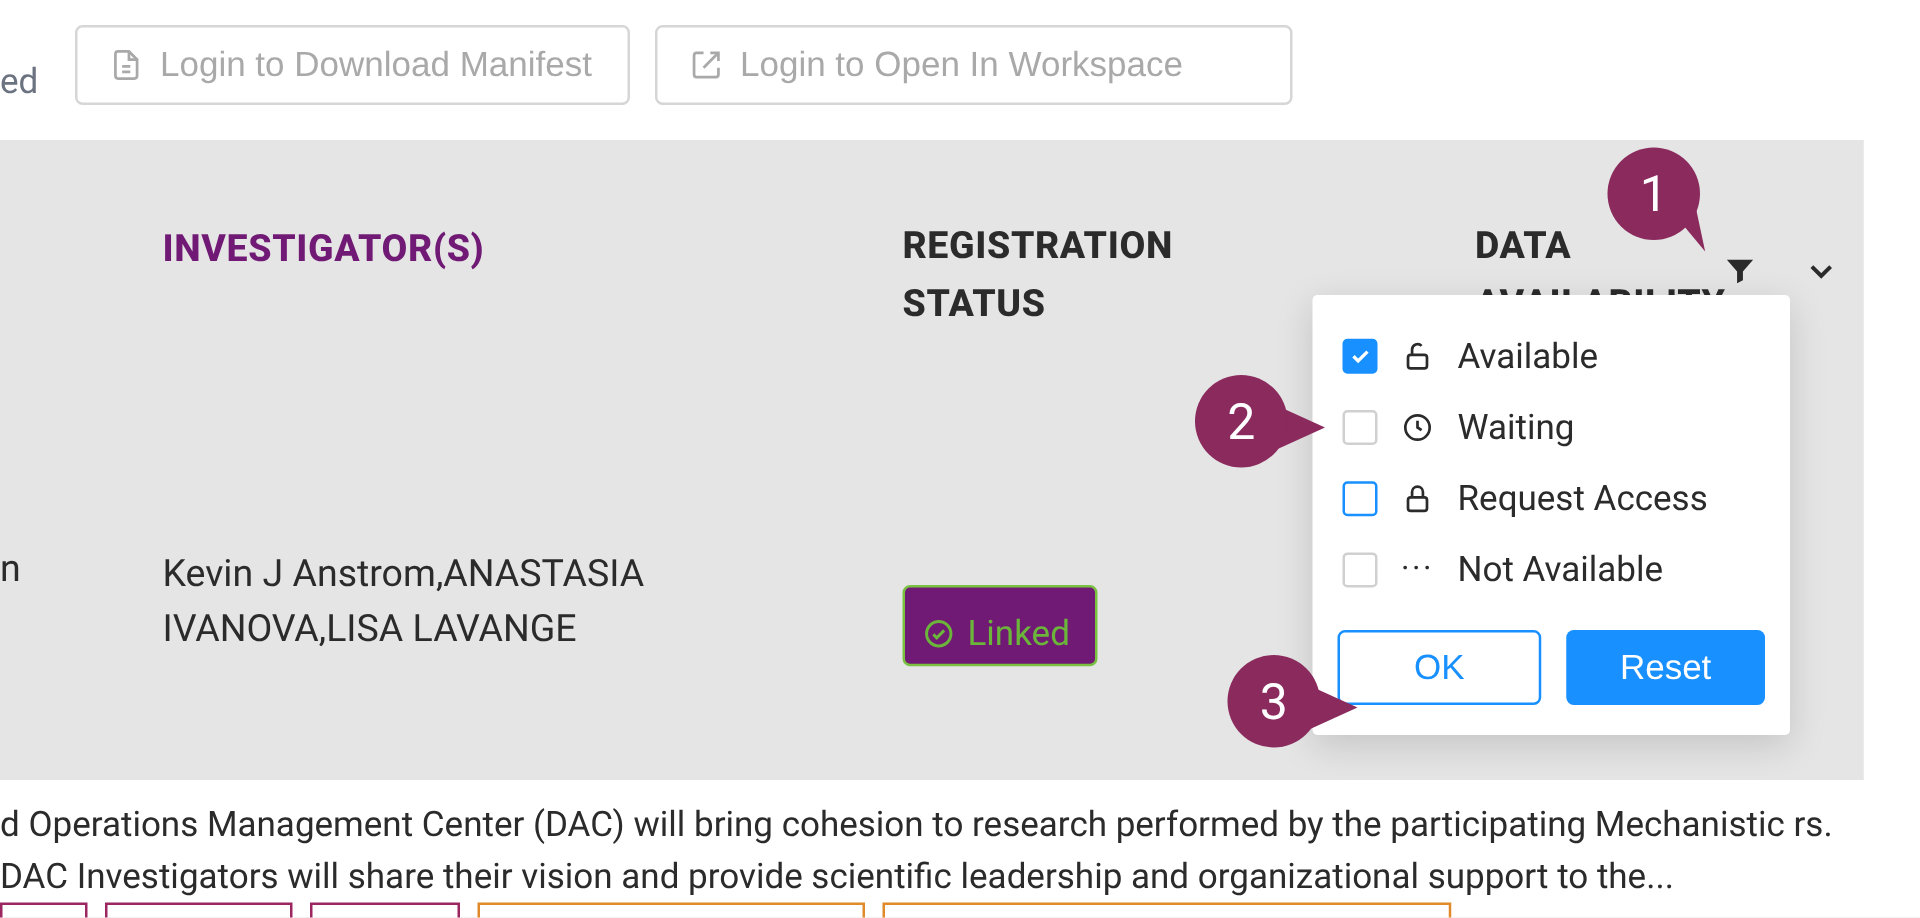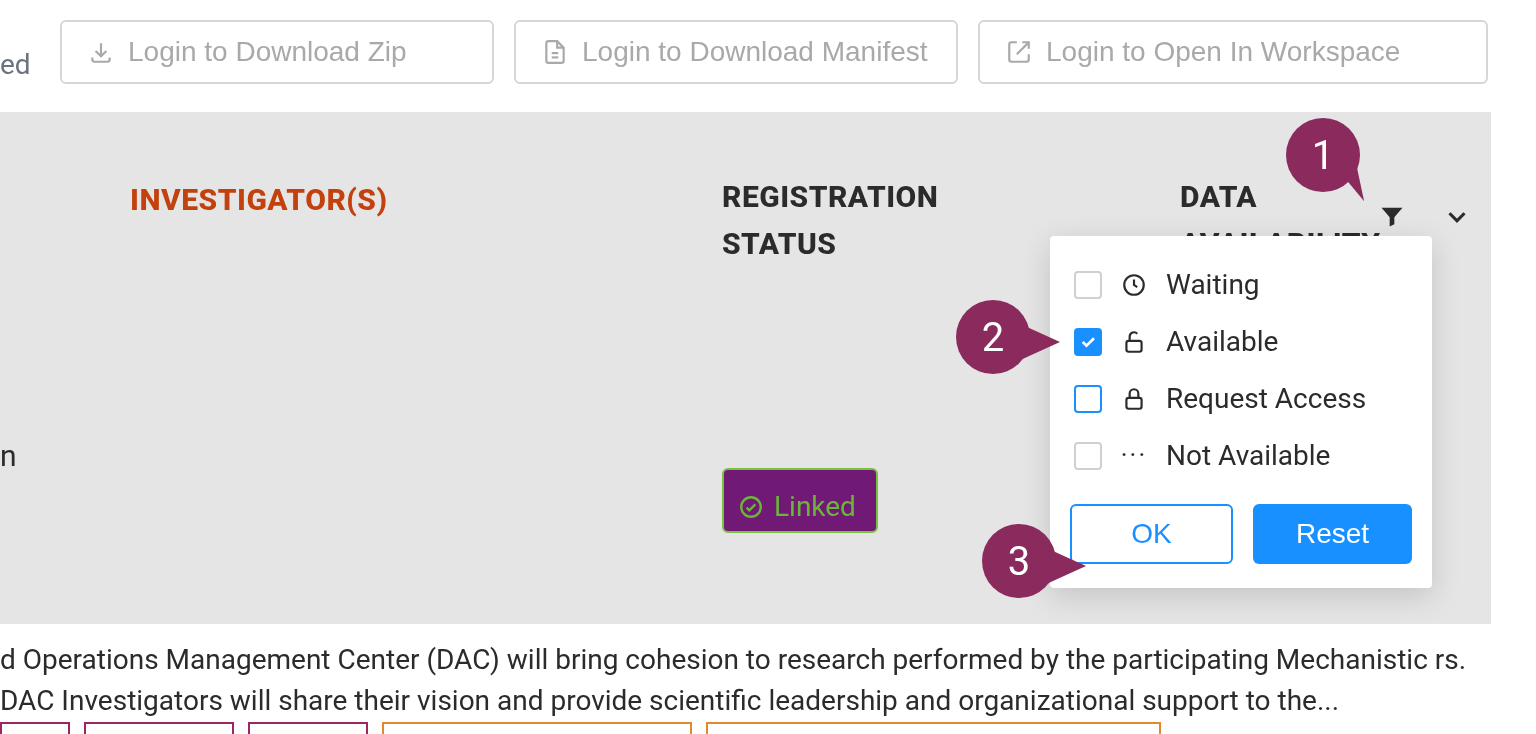--- a/index.html
+++ b/index.html
@@ -63,21 +63,21 @@
     background: #e5e5e5;
   }
 
   .col-investigators {
     position: absolute;
     top: 70px;
     left: 130px;
     font-size: 30px;
     font-weight: 800;
     letter-spacing: 0.5px;
-    color: #c2410c;
+    color: #701a75;
   }
 
   .col-registration {
     position: absolute;
     top: 62px;
     left: 722px;
     font-size: 30px;
     font-weight: 800;
     letter-spacing: 0.5px;
     color: #2b2b2b;
@@ -302,28 +302,20 @@
     border-bottom:20px solid transparent;
     border-left:44px solid #8a2a5d;
   }
 </style>
 </head>
 <body>
 
 <div class="top-bar">
   <span class="top-left-frag">ed</span>
   <div class="top-buttons">
-    <button class="login-btn btn1">
-      <svg width="26" height="26" viewBox="0 0 24 24" fill="none" stroke="#a9a9a9" stroke-width="2">
-          <path d="M4 17v2a2 2 0 0 0 2 2h12a2 2 0 0 0 2-2v-2"></path>
-          <path d="M7 11l5 5 5-5"></path>
-          <path d="M12 4v12"></path>
-        </svg>
-      <span>Login to Download Zip</span>
-    </button>
     <button class="login-btn btn2">
       <svg width="26" height="26" viewBox="0 0 24 24" fill="none" stroke="#a9a9a9" stroke-width="2">
           <path d="M14 2H6a2 2 0 0 0-2 2v16a2 2 0 0 0 2 2h12a2 2 0 0 0 2-2V8z"></path>
           <path d="M14 2v6h6"></path>
           <path d="M9 13h6"></path>
           <path d="M9 17h6"></path>
         </svg>
       <span>Login to Download Manifest</span>
     </button>
     <button class="login-btn btn3">
@@ -357,56 +349,57 @@
   </div>
 
   <div class="chevron-wrap">
     <svg width="30" height="30" viewBox="0 0 24 24" fill="none" stroke="#2b2b2b" stroke-width="2.5">
         <path d="M6 9l6 6 6-6"></path>
       </svg>
   </div>
 
   <div class="partial-n">n</div>
 
+  <div class="investigators-value">Kevin J Anstrom,ANASTASIA IVANOVA,LISA LAVANGE</div>
 
   <div class="linked-badge">
     <svg viewBox="0 0 24 24" fill="none" stroke="#6bb53a" stroke-width="2.2">
         <circle cx="12" cy="12" r="9"></circle>
         <path d="M8 12.5l2.5 2.5L16 9.5"></path>
       </svg>
     <span>Linked</span>
   </div>
 </div>
 
 <div class="filter-dropdown">
 
   <div class="filter-option">
+    <span class="checkbox checked">
+      <svg viewBox="0 0 24 24" fill="none" stroke="#fff" stroke-width="3.5">
+          <path d="M5 12l5 5L20 7"></path>
+        </svg>
+    </span>
+    <span class="opt-icon">
+      <svg width="26" height="26" viewBox="0 0 24 24" fill="none" stroke="#2b2b2b" stroke-width="2">
+          <rect x="5" y="11" width="14" height="10" rx="2"></rect>
+          <path d="M8 11V7a4 4 0 0 1 7-2.6"></path>
+        </svg>
+    </span>
+    <span>Available</span>
+  </div>
+
+  <div class="filter-option">
     <span class="checkbox"></span>
     <span class="opt-icon">
       <svg width="26" height="26" viewBox="0 0 24 24" fill="none" stroke="#2b2b2b" stroke-width="2">
           <circle cx="12" cy="12" r="9"></circle>
           <path d="M12 7v5l3 2"></path>
         </svg>
     </span>
     <span>Waiting</span>
-  </div>
-
-  <div class="filter-option">
-    <span class="checkbox checked">
-      <svg viewBox="0 0 24 24" fill="none" stroke="#fff" stroke-width="3.5">
-          <path d="M5 12l5 5L20 7"></path>
-        </svg>
-    </span>
-    <span class="opt-icon">
-      <svg width="26" height="26" viewBox="0 0 24 24" fill="none" stroke="#2b2b2b" stroke-width="2">
-          <rect x="5" y="11" width="14" height="10" rx="2"></rect>
-          <path d="M8 11V7a4 4 0 0 1 7-2.6"></path>
-        </svg>
-    </span>
-    <span>Available</span>
   </div>
 
   <div class="filter-option">
     <span class="checkbox unchecked-blue"></span>
     <span class="opt-icon">
       <svg width="26" height="26" viewBox="0 0 24 24" fill="none" stroke="#2b2b2b" stroke-width="2">
           <rect x="5" y="11" width="14" height="10" rx="2"></rect>
           <path d="M8 11V7a4 4 0 0 1 8 0v4"></path>
         </svg>
     </span>

